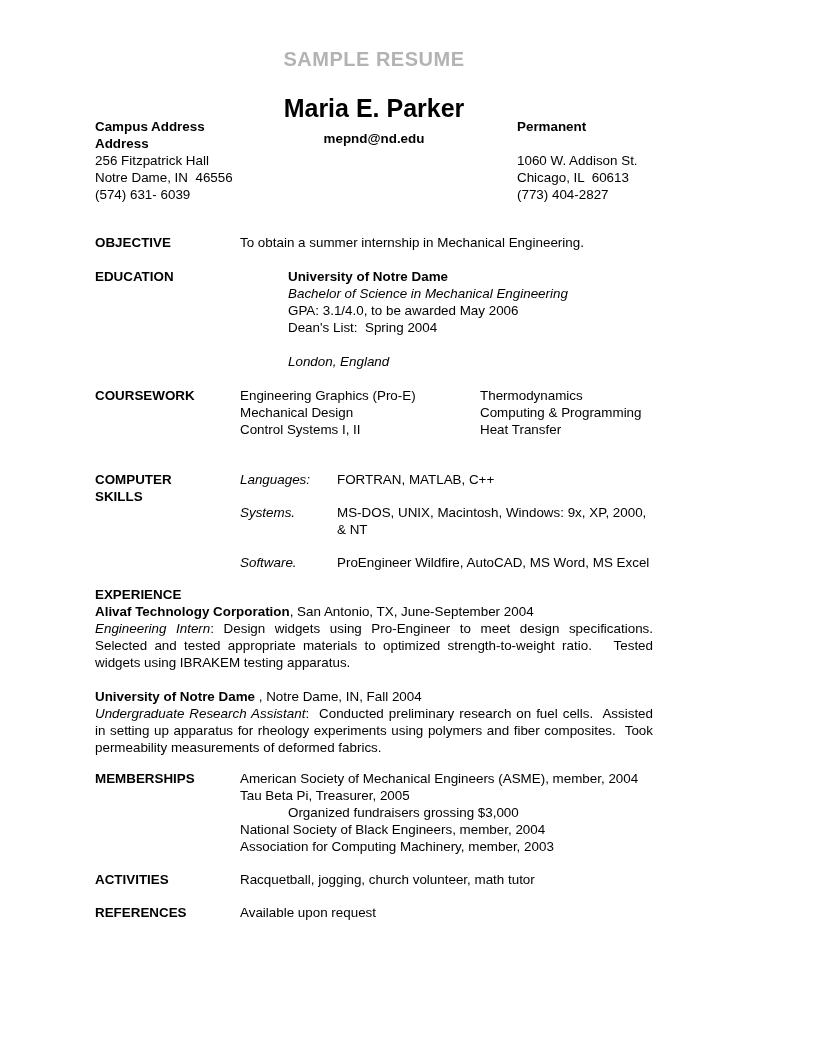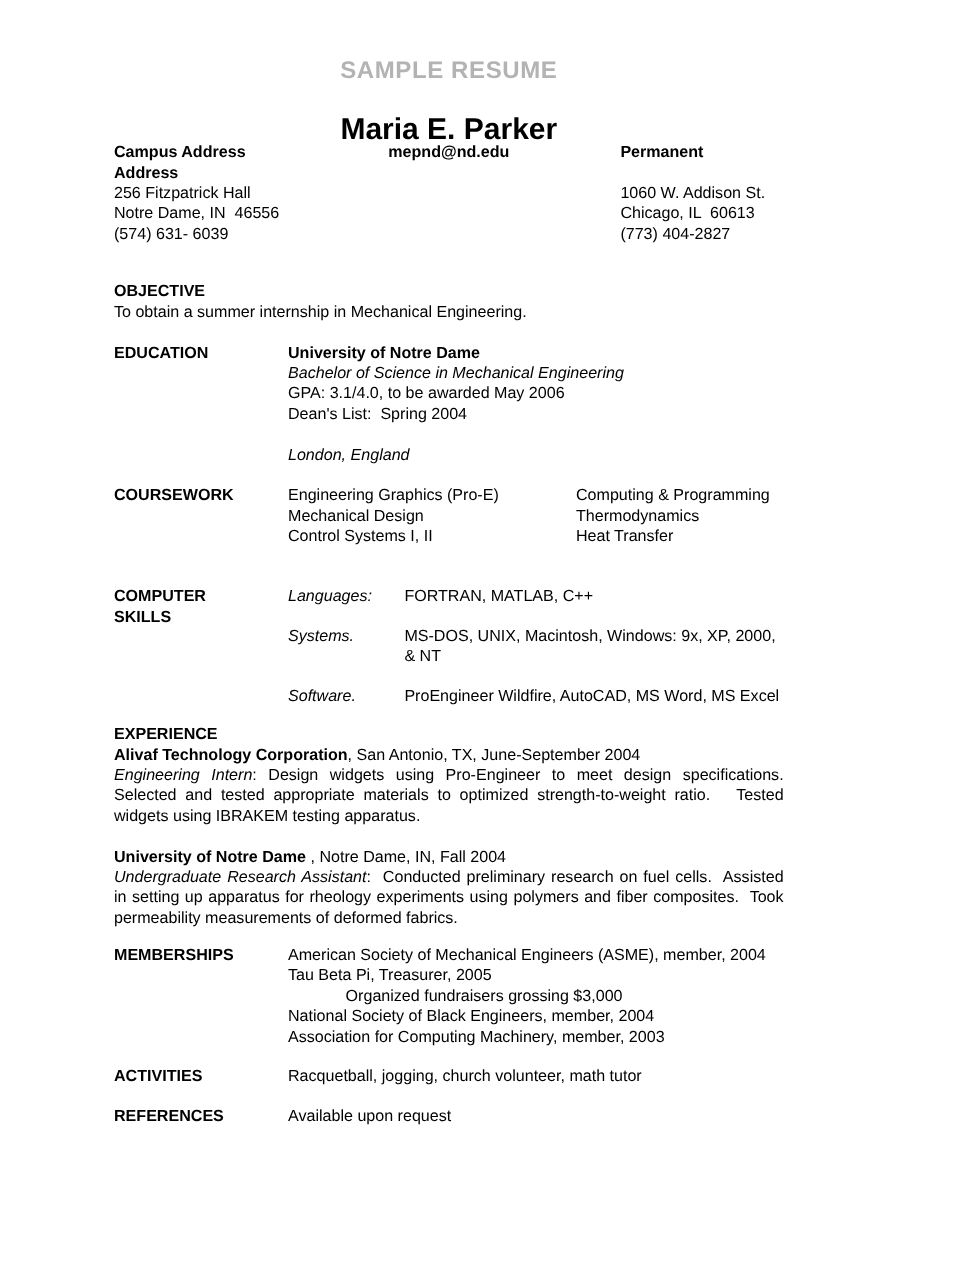--- a/index.html
+++ b/index.html
@@ -28,37 +28,37 @@
     margin-top: 27px;
     text-align: center;
     font-weight: bold;
     font-size: 25px;
     line-height: 20px;
   }
 
   .contact { position: relative; }
   .contact-email {
     position: absolute;
-    left: 0; right: 0; top: 0;
+    left: 0; right: 0; top: 12px;
     text-align: center;
     font-weight: bold;
   }
   .contact-cols { display: flex; justify-content: space-between; }
   .contact-col.right { width: 136px; flex: none; }
   .line { min-height: 17px; }
   .bold { font-weight: bold; }
   .italic { font-style: italic; }
   .spacer { height: 17px; }
 
   .section { display: flex; margin-top: 16px; }
   .section .label-col { width: 145px; flex: none; font-weight: bold; }
   .section .content-col { flex: 1; min-width: 0; }
 
-  .sec-objective { margin-top: 31px; flex-direction: column; }
-  .sec-education { margin-top: 17px; }
+  .sec-objective { margin-top: 31px; }
+  .sec-education { margin-top: 17px; gap: 48px; }
   .sec-coursework { margin-top: 17px; }
   .sec-skills { margin-top: 33px; }
   .sec-experience { margin-top: 15px; flex-direction: column; }
   .sec-memberships { margin-top: 14px; }
   .sec-activities { margin-top: 16px; }
   .sec-references { margin-top: 16px; }
 
   .course-cols { display: flex; }
   .course-col1 { width: 240px; flex: none; }
   .course-col2 { flex: 1; }
@@ -120,22 +120,22 @@
   <div class="section sec-coursework">
     <div class="label-col" data-bind="coursework.label">COURSEWORK</div>
     <div class="content-col">
       <div class="course-cols">
         <div class="course-col1">
           <div class="line" data-bind="coursework.column1.0">Engineering Graphics (Pro-E)</div>
           <div class="line" data-bind="coursework.column1.1">Mechanical Design</div>
           <div class="line" data-bind="coursework.column1.2">Control Systems I, II</div>
         </div>
         <div class="course-col2">
+          <div class="line" data-bind="coursework.column2.0">Thermodynamics</div>
           <div class="line" data-bind="coursework.column2.1">Computing &amp; Programming</div>
-          <div class="line" data-bind="coursework.column2.0">Thermodynamics</div>
           <div class="line" data-bind="coursework.column2.2">Heat Transfer</div>
         </div>
       </div>
     </div>
   </div>
 
   <div class="section sec-skills">
     <div class="label-col">
       <div data-bind="computer_skills.label_line1">COMPUTER</div>
       <div data-bind="computer_skills.label_line2">SKILLS</div>

